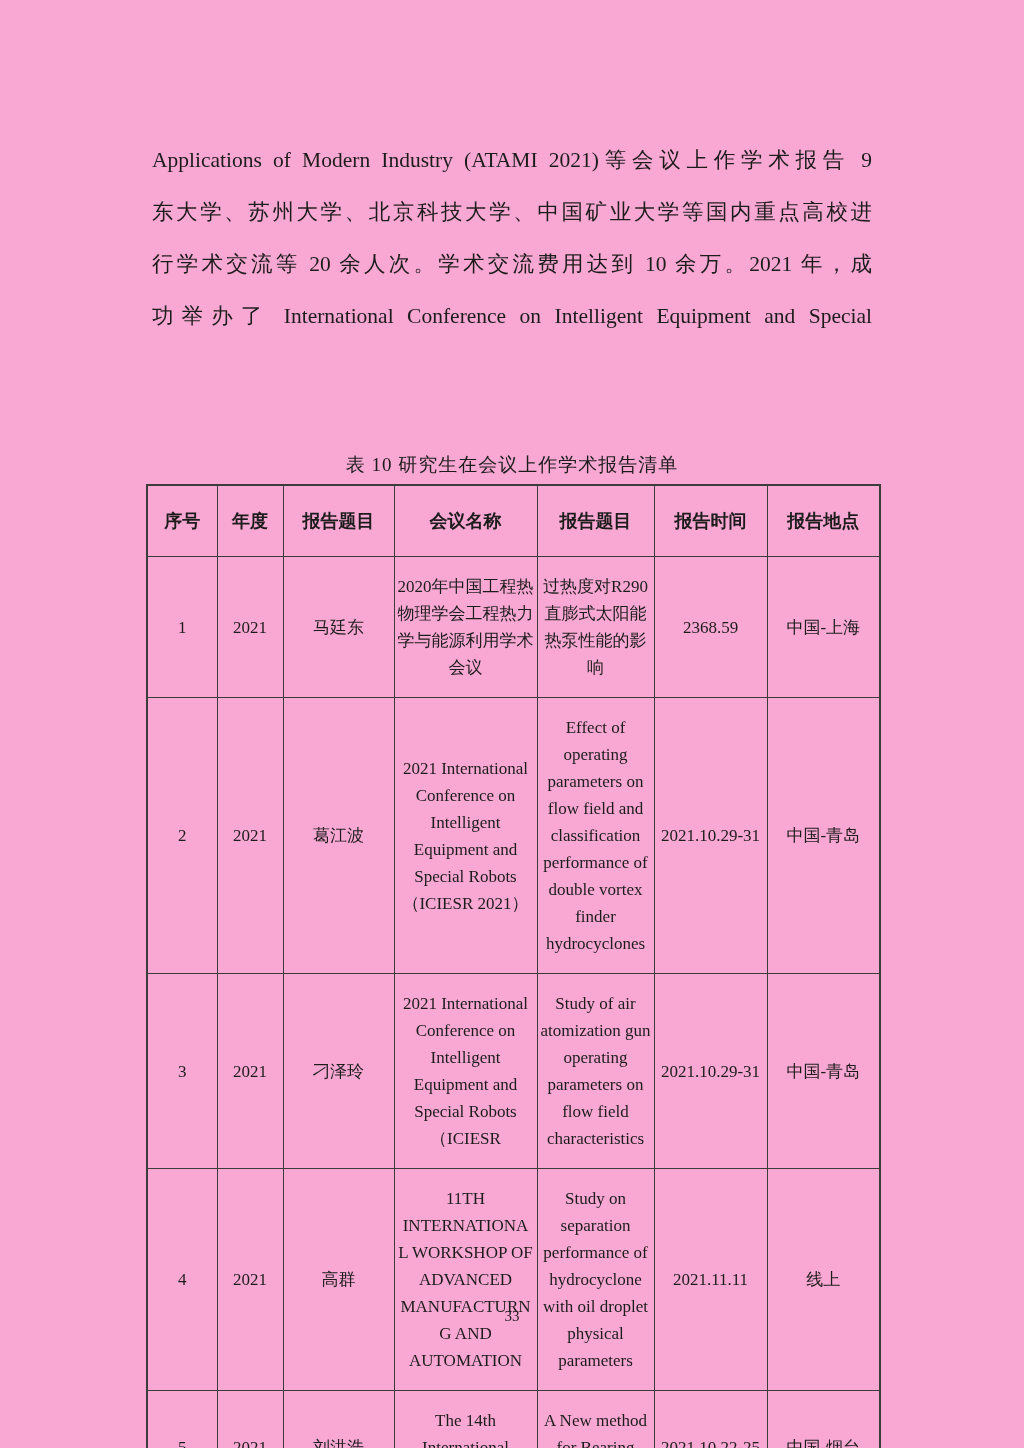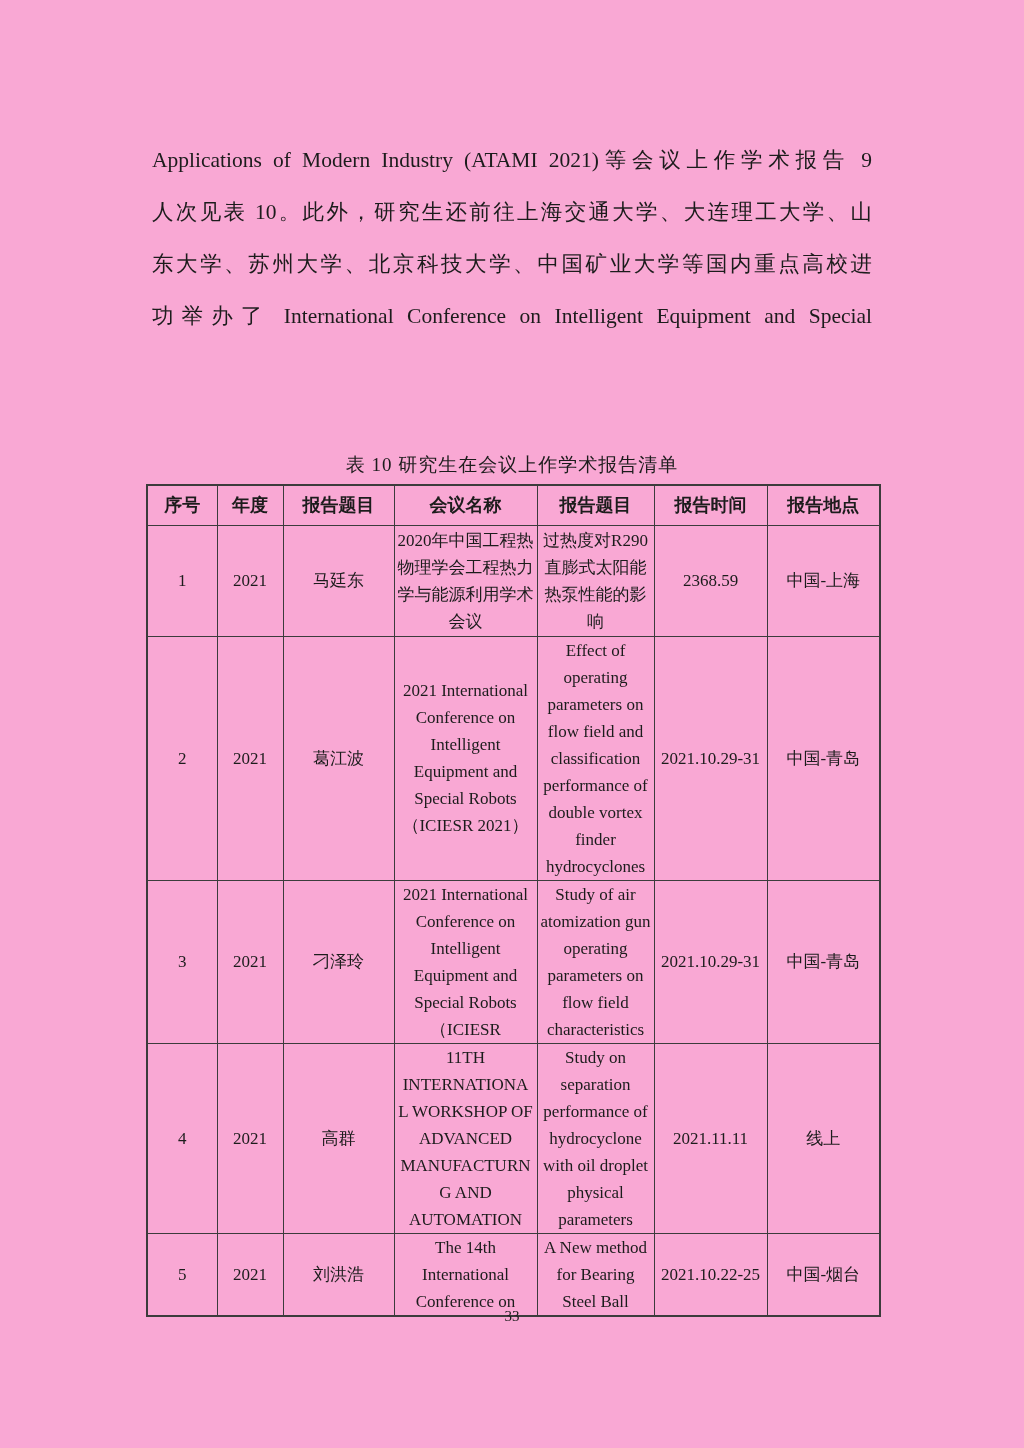--- a/index.html
+++ b/index.html
@@ -51,21 +51,21 @@
     top: 484px;
     width: 733px;
     border-collapse: collapse;
     table-layout: fixed;
     border: 2px solid #3c3c3c;
   }
   table.report th, table.report td {
     border: 1px solid #3c3c3c;
     text-align: center;
     vertical-align: middle;
-    padding: 0 2px;
+    padding: 16px 2px;
     overflow: hidden;
   }
   table.report th {
     font-size: 18px;
     font-weight: bold;
     height: 38px;
   }
   table.report td {
     font-size: 17px;
     line-height: 27px;
@@ -81,22 +81,22 @@
     font-size: 15px;
   }
 </style>
 </head>
 <body>
 
 <div class="page">
 
   <div class="paragraph">
     <div class="pline just">Applications of Modern Industry (ATAMI 2021)等会议上作学术报告 9</div>
-    <div class="pline just">人次见表 10。此外，研究生还前往上海交通大学、大连理工大学、山</div>
     <div class="pline just">东大学、苏州大学、北京科技大学、中国矿业大学等国内重点高校进</div>
+    <div class="pline just">行学术交流等 20 余人次。学术交流费用达到 10 余万。2021 年，成</div>
     <div class="pline just">功举办了 International Conference on Intelligent Equipment and Special</div>
   </div>
 
   <div class="caption">表 10  研究生在会议上作学术报告清单</div>
 
   <table class="report">
     <colgroup>
       <col style="width:70px">
       <col style="width:66px">
       <col style="width:111px">

